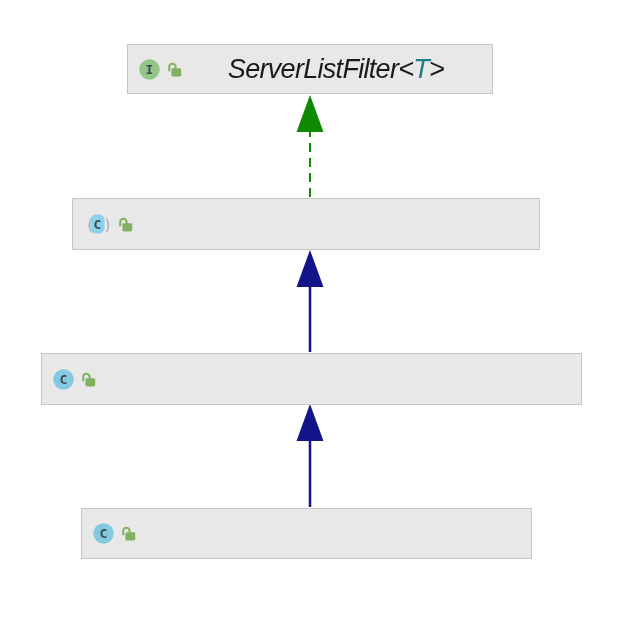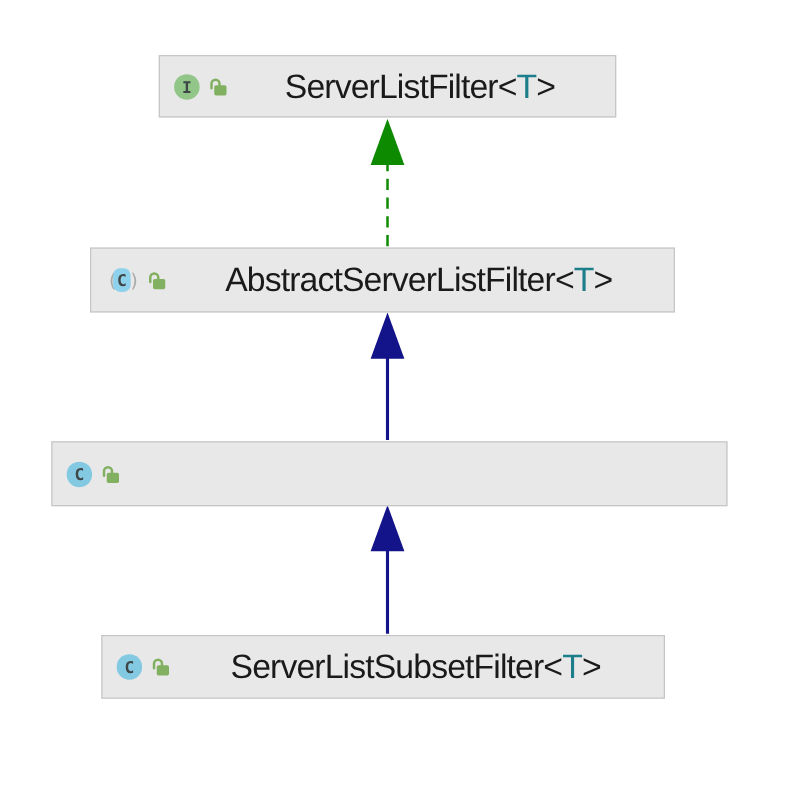--- a/index.html
+++ b/index.html
@@ -12,21 +12,21 @@
   .node{
     position:absolute;display:flex;align-items:center;
     background:var(--node-fill,#e8e8e8);
     border:1px solid var(--node-border,#c6c6c6);
     box-sizing:border-box;padding-left:11px;gap:7px;cursor:default;
   }
   .node .icons{display:flex;align-items:center;gap:6px;flex:0 0 auto;}
   .node .label{
     flex:1;text-align:center;white-space:nowrap;
     font-size:27px;letter-spacing:-0.7px;
-    color:var(--text-color,#1a1a1a);padding-right:10px;line-height:1;
+    color:var(--text-color,#1a1a1a);padding-right:10px;line-height:1;font-style:italic;
   }
   .tparam{color:var(--tparam-color,#1b7e8a);}
   .icon-svg{display:block;}
 </style>
 </head>
 <body>
 
 <div class="canvas">
 
   <svg class="edges" width="640" height="640" viewBox="0 0 640 640">
@@ -69,23 +69,20 @@
         <text x="3.2" y="16.5" font-size="15" fill="#ababab" font-family="DejaVu Sans, sans-serif">(</text>
         <rect x="6.5" y="1.5" width="14" height="19" rx="5.5" fill="#8ed1ec"></rect>
         <text x="13.5" y="15.8" text-anchor="middle" font-size="13" font-weight="bold" font-family="DejaVu Sans Mono, monospace" fill="#3f4647">C</text>
         <text x="20.4" y="16.5" font-size="15" fill="#ababab" font-family="DejaVu Sans, sans-serif">)</text>
       </svg>
       <svg class="icon-svg" width="17" height="17" viewBox="0 0 17 17">
         <path d="M3.2 9.6 V6 a3.2 3.2 0 0 1 6.4 0 V7.2" fill="none" stroke="#80b060" stroke-width="2" stroke-linecap="round"></path>
         <rect x="5.4" y="7.2" width="9.8" height="8.2" rx="1.4" fill="#80b060"></rect>
       </svg>
     </span>
-    <span class="label">
-      <span>AbstractServerListFilter</span><span>&lt;</span><span class="tparam">T</span><span>&gt;</span>
-    </span>
   </div>
 
   <div class="node" style="left:41px;top:353px;width:541px;height:52px;">
     <span class="icons">
       <svg class="icon-svg" width="21" height="21" viewBox="0 0 21 21">
         <circle cx="10.5" cy="10.5" r="10.2" fill="#83c9e2"></circle>
         <text x="10.5" y="15.3" text-anchor="middle" font-size="13" font-weight="bold" font-family="DejaVu Sans Mono, monospace" fill="#3f4647">C</text>
       </svg>
       <svg class="icon-svg" width="17" height="17" viewBox="0 0 17 17">
         <path d="M3.2 9.6 V6 a3.2 3.2 0 0 1 6.4 0 V7.2" fill="none" stroke="#80b060" stroke-width="2" stroke-linecap="round"></path>
@@ -98,18 +95,15 @@
     <span class="icons">
       <svg class="icon-svg" width="21" height="21" viewBox="0 0 21 21">
         <circle cx="10.5" cy="10.5" r="10.2" fill="#83c9e2"></circle>
         <text x="10.5" y="15.3" text-anchor="middle" font-size="13" font-weight="bold" font-family="DejaVu Sans Mono, monospace" fill="#3f4647">C</text>
       </svg>
       <svg class="icon-svg" width="17" height="17" viewBox="0 0 17 17">
         <path d="M3.2 9.6 V6 a3.2 3.2 0 0 1 6.4 0 V7.2" fill="none" stroke="#80b060" stroke-width="2" stroke-linecap="round"></path>
         <rect x="5.4" y="7.2" width="9.8" height="8.2" rx="1.4" fill="#80b060"></rect>
       </svg>
     </span>
-    <span class="label">
-      <span>ServerListSubsetFilter</span><span>&lt;</span><span class="tparam">T</span><span>&gt;</span>
-    </span>
   </div>
 
 </div>
 
 </body></html>

